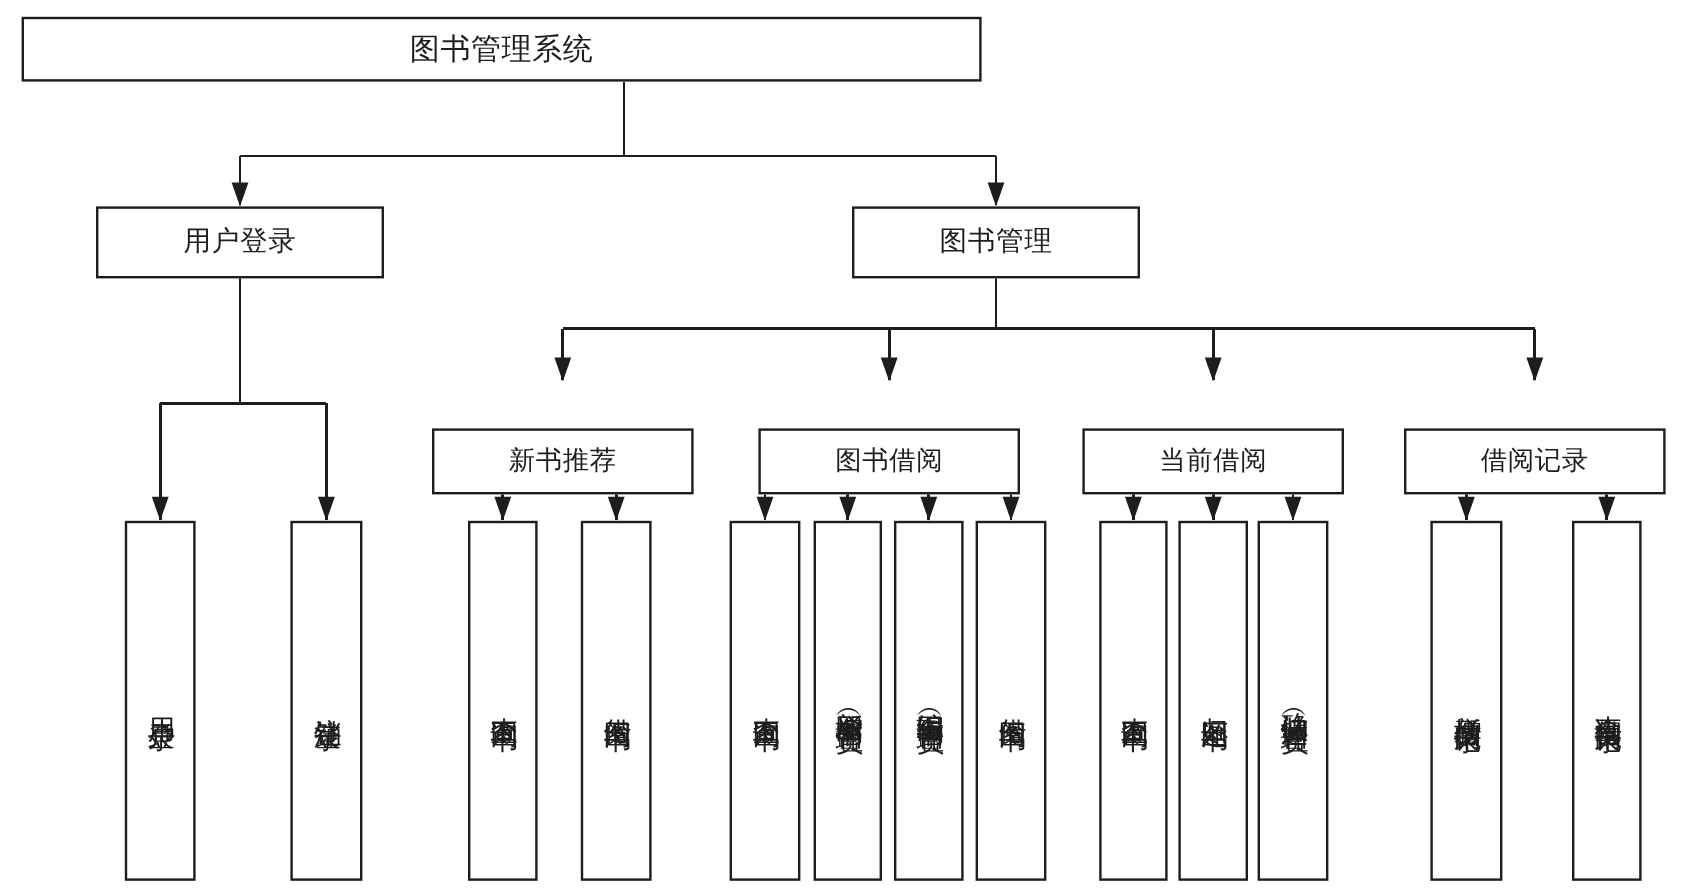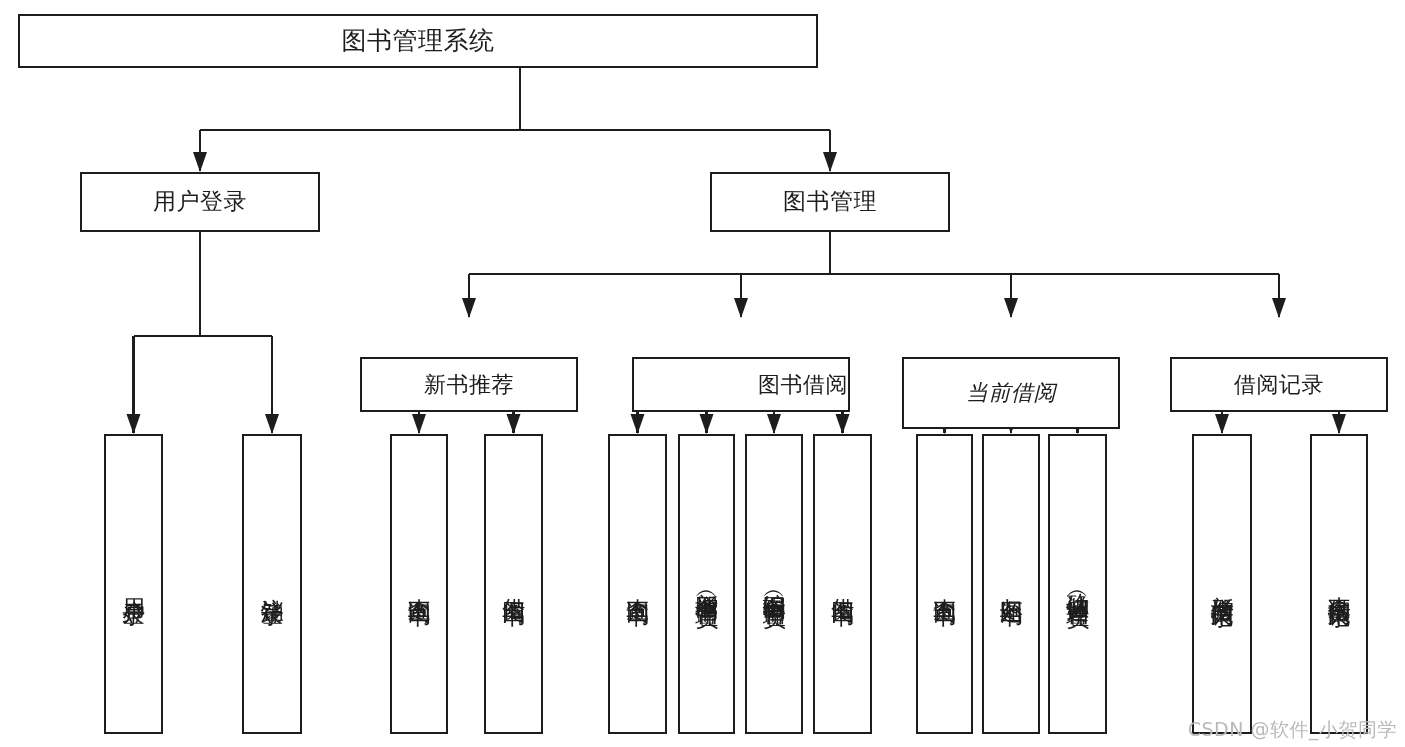--- a/index.html
+++ b/index.html
@@ -138,24 +138,24 @@
       </div>
       <div class="node node-l2" style="left: 80px; top: 172px; width: 240px; height: 60px;">
         <span class="label">用户登录</span>
       </div>
       <div class="node node-l2" style="left: 710px; top: 172px; width: 240px; height: 60px;">
         <span class="label">图书管理</span>
       </div>
       <div class="node node-l3" style="left: 360px; top: 318px; width: 218px; height: 55px;">
         <span class="label">新书推荐</span>
       </div>
-      <div class="node node-l3" style="left: 632px; top: 318px; width: 218px; height: 55px; justify-content: flex-end;">
+      <div class="node node-l3" style="left: 632px; top: 318px; width: 218px; height: 55px;">
         <span class="label">图书借阅</span>
       </div>
-      <div class="node node-l3" style="left: 902px; top: 318px; width: 218px; height: 72px; font-style: italic;">
+      <div class="node node-l3" style="left: 902px; top: 318px; width: 218px; height: 55px;">
         <span class="label">当前借阅</span>
       </div>
       <div class="node node-l3" style="left: 1170px; top: 318px; width: 218px; height: 55px; align-items: center;">
         <span class="label">借阅记录</span>
       </div>
       <div class="node node-leaf" style="left: 104px; top: 434px; width: 59px; height: 300px;">
         <span class="label">用户登录</span>
       </div>
       <div class="node node-leaf" style="left: 242px; top: 434px; width: 60px; height: 300px;">
         <span class="label">注销登录</span>
@@ -187,14 +187,13 @@
       <div class="node node-leaf" style="left: 1048px; top: 434px; width: 59px; height: 300px;">
         <span class="label">确认归还（管理员）</span>
       </div>
       <div class="node node-leaf" style="left: 1192px; top: 434px; width: 60px; height: 300px;">
         <span class="label">新增借阅记录</span>
       </div>
       <div class="node node-leaf" style="left: 1310px; top: 434px; width: 58px; height: 300px;">
         <span class="label">查询借阅记录</span>
       </div>
     </div>
-  <div class="watermark">CSDN @软件_小贺同学</div>
 </div>
 
 </body></html>

